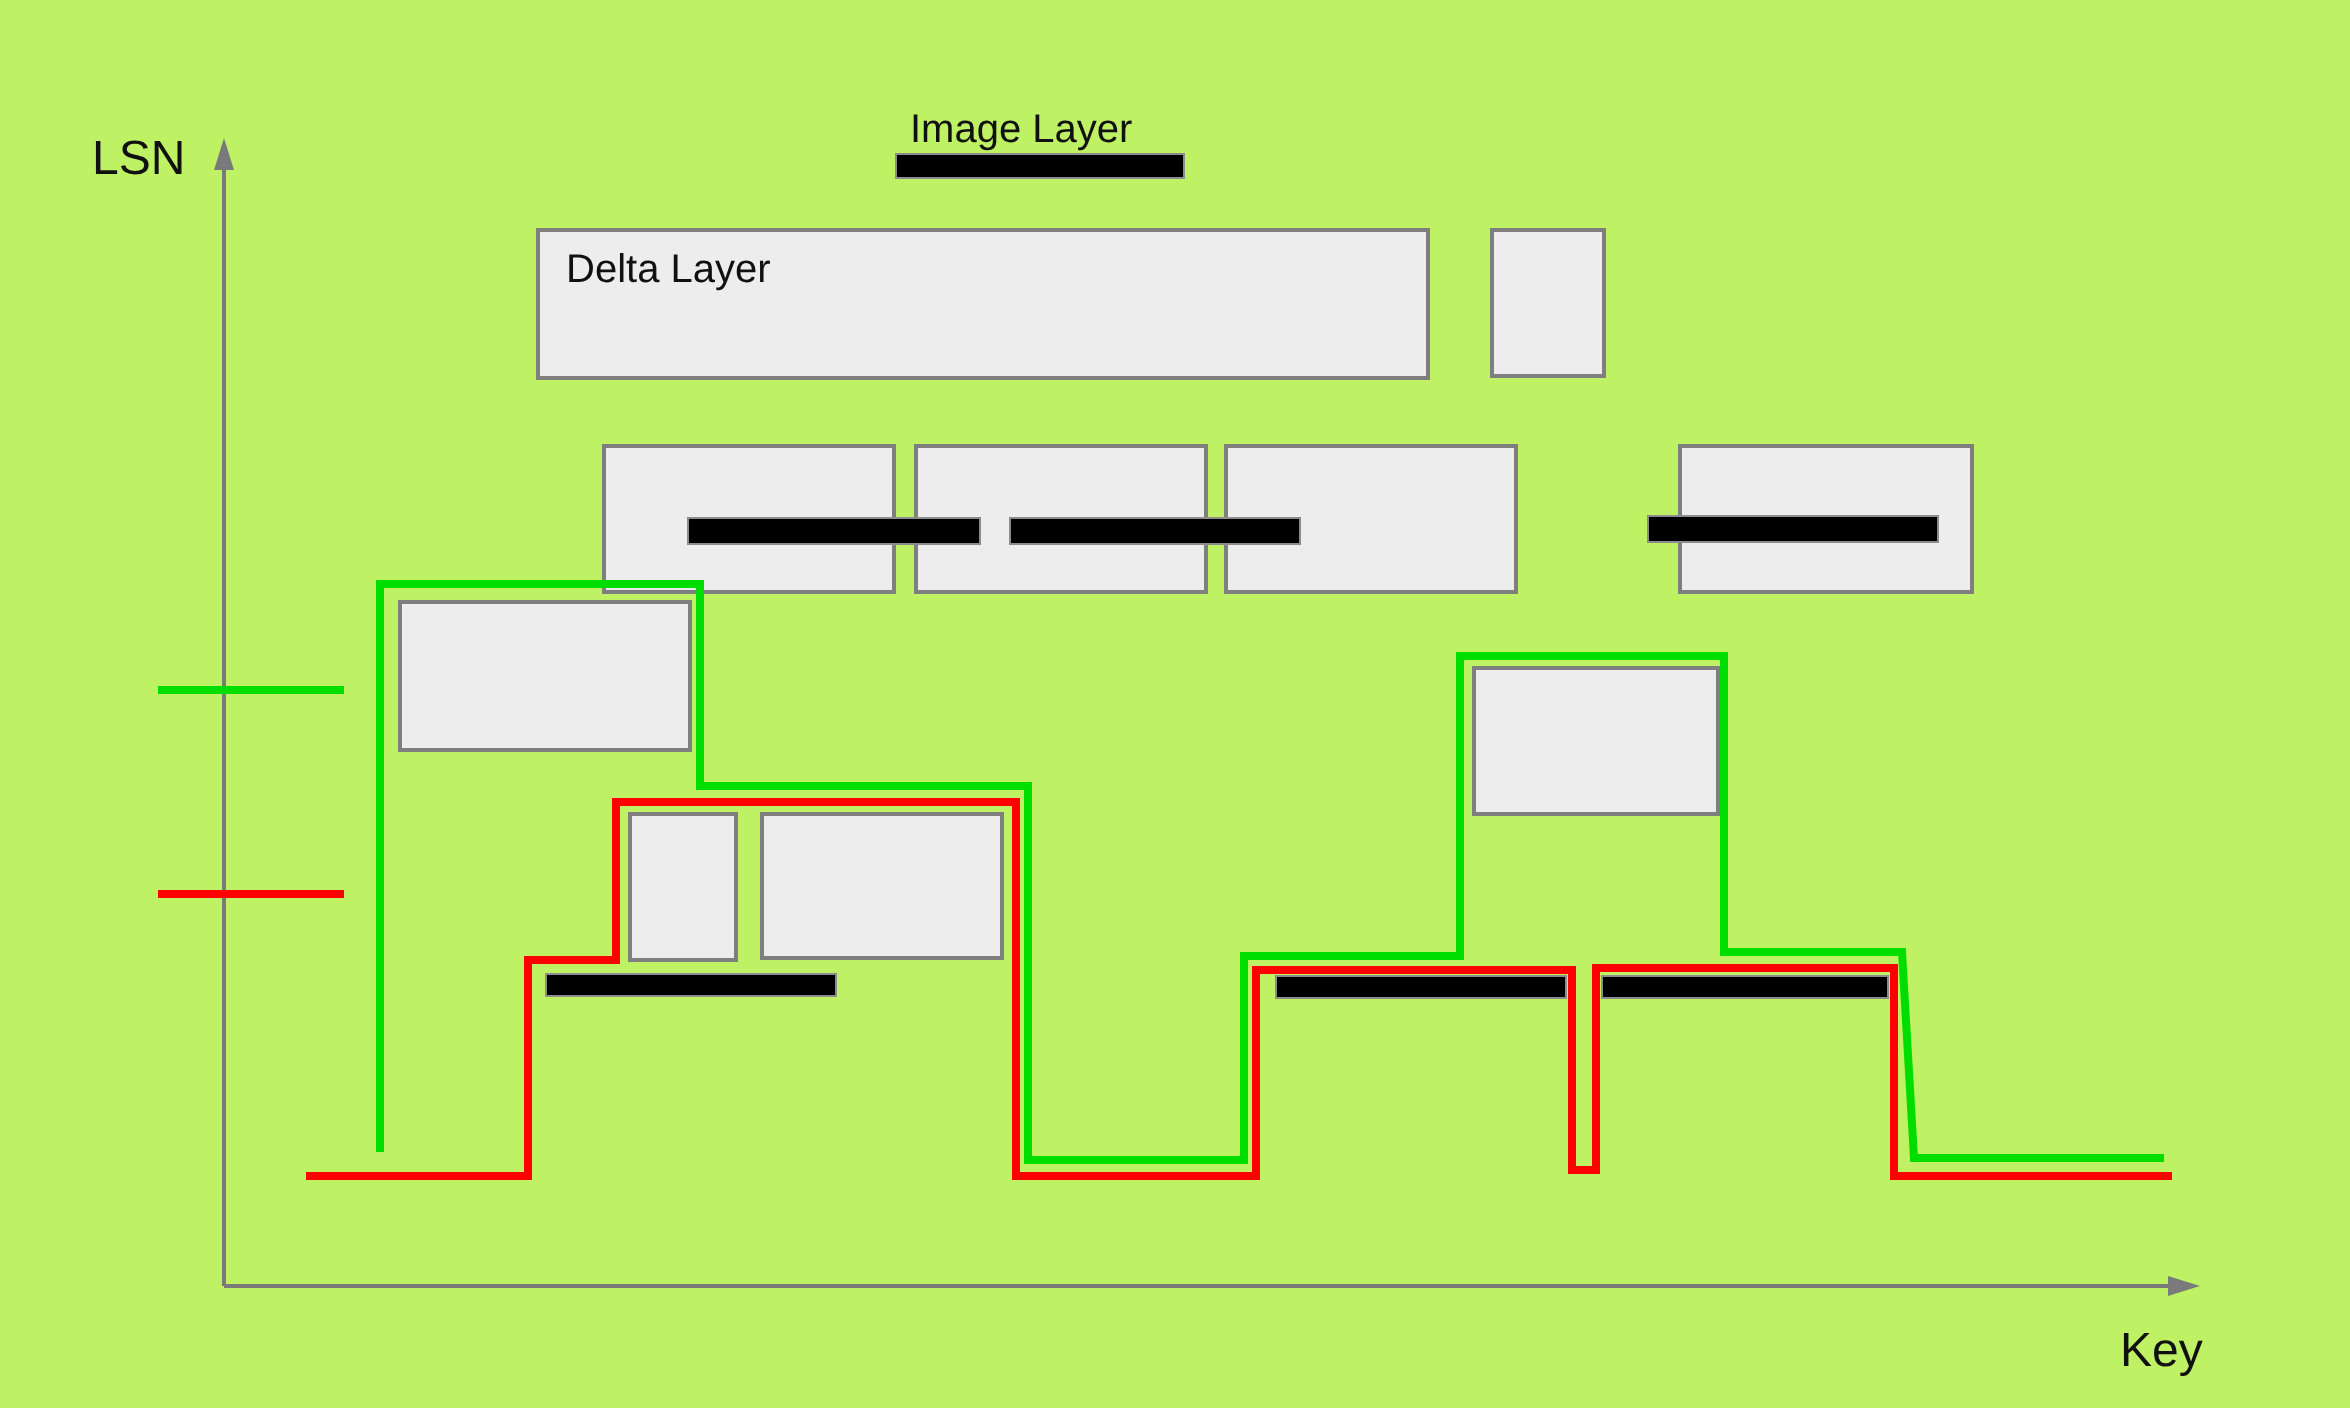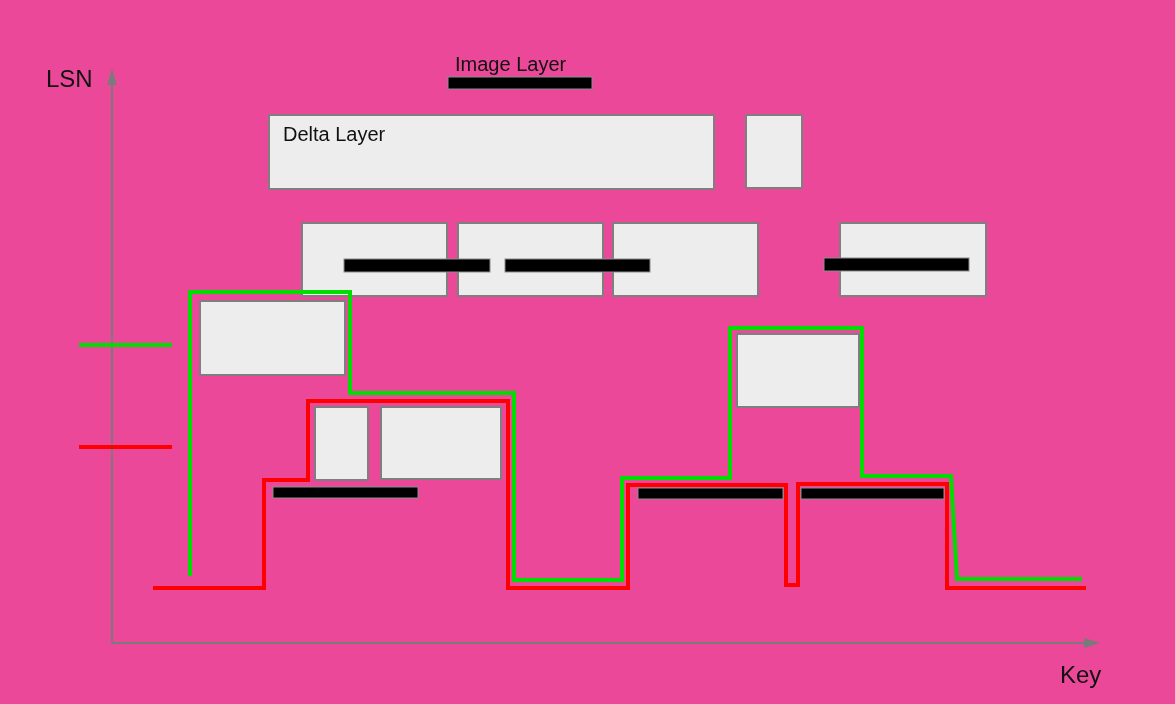--- a/index.html
+++ b/index.html
@@ -5,21 +5,21 @@
   html, body {
     margin: 0;
     padding: 0;
     background: #ffffff;
     font-family: "Liberation Sans", sans-serif;
   }
   .stage {
     position: relative;
     width: 1175px;
     height: 704px;
-    background: #ec4899;
+    background: #bef264;
     overflow: hidden;
   }
   svg { display: block; }
   .axis-line {
     stroke: var(--axis-color, #7a7a7a);
     stroke-width: 2;
   }
   .axis-arrow {
     fill: var(--axis-color, #7a7a7a);
     stroke: none;

